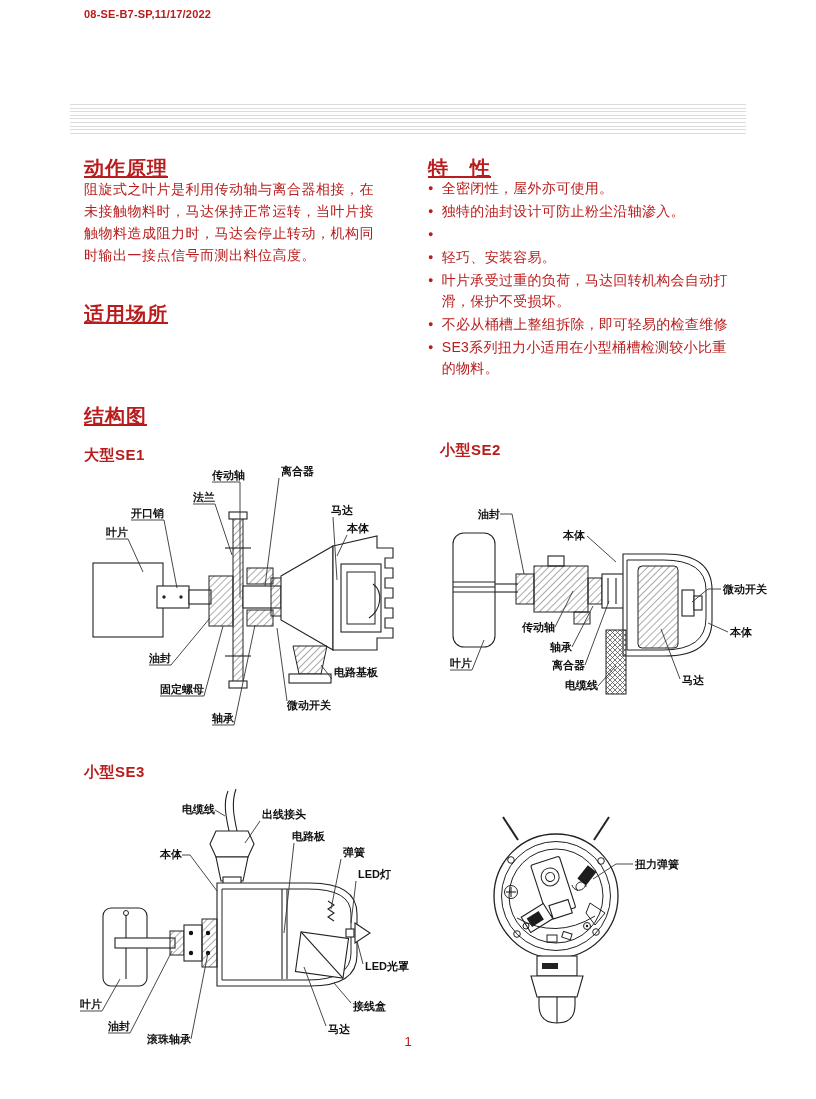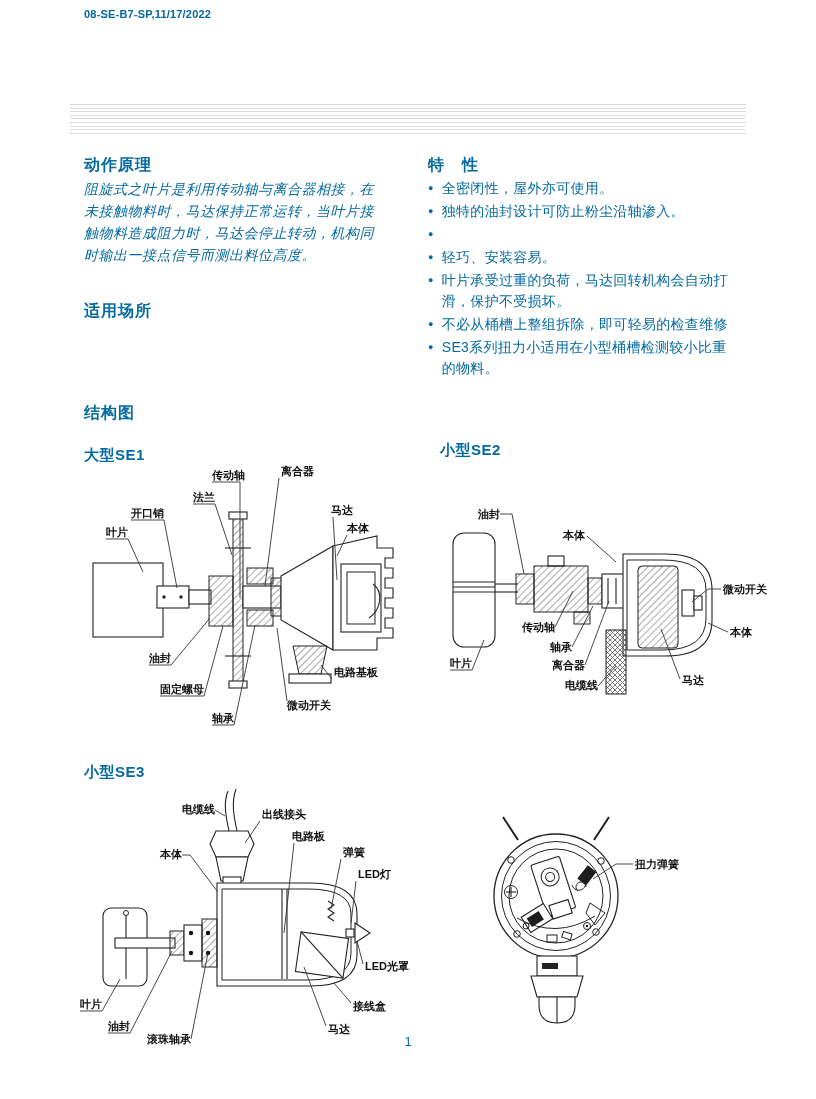--- a/index.html
+++ b/index.html
@@ -1,24 +1,24 @@
 <!DOCTYPE html>
 <html><head>
 <meta charset="utf-8">
 <style>
   html,body{margin:0;padding:0;background:#fff;}
   .page{position:relative;width:816px;height:1099px;background:#fff;overflow:hidden;
-        font-family:"Liberation Sans","DejaVu Sans",sans-serif;color:#0369a1;}
+        font-family:"Liberation Sans","DejaVu Sans",sans-serif;color:#b91c1c;}
   .abs{position:absolute;}
   .doc-code{left:84px;top:8px;font-size:11px;font-weight:600;letter-spacing:.2px;}
   .title{left:84px;top:56px;font-size:27px;font-weight:700;letter-spacing:3px;}
   .rule-band{left:70px;top:104px;width:676px;height:31px;
      background:repeating-linear-gradient(to bottom,#dcdcdc 0px,#dcdcdc 1px,#ffffff 1px,#ffffff 3.6px);}
-  .h2{font-size:16px;font-weight:700;letter-spacing:1px;}
-  .body-text{font-size:14px;line-height:22px;white-space:pre-line;letter-spacing:.5px;font-style:italic;}
+  .h2{font-size:20px;font-weight:700;letter-spacing:1px;text-decoration:underline;}
+  .body-text{font-size:14px;line-height:22px;white-space:pre-line;letter-spacing:.5px;}
   .feat-list{left:428px;top:178px;width:308px;margin:0;padding:0;list-style:none;}
   .feat-list li{display:flex;gap:8px;margin:0 0 2px 0;font-size:14px;line-height:21px;letter-spacing:.3px;}
   .feat-list .dot{font-size:9px;line-height:21px;flex:0 0 auto;}
   .fig-title{font-size:15px;font-weight:600;letter-spacing:.5px;}
   .fig{position:absolute;}
   .lbl{font:700 11px "Liberation Sans","DejaVu Sans",sans-serif;fill:#111;}
   .ld{stroke:#333;stroke-width:.9;fill:none;}
   .ln{stroke:#222;stroke-width:1.1;fill:none;}
   .nf{stroke:#222;stroke-width:1;fill:none;}
   .wf{fill:#fff;stroke:#222;stroke-width:1.1;}

